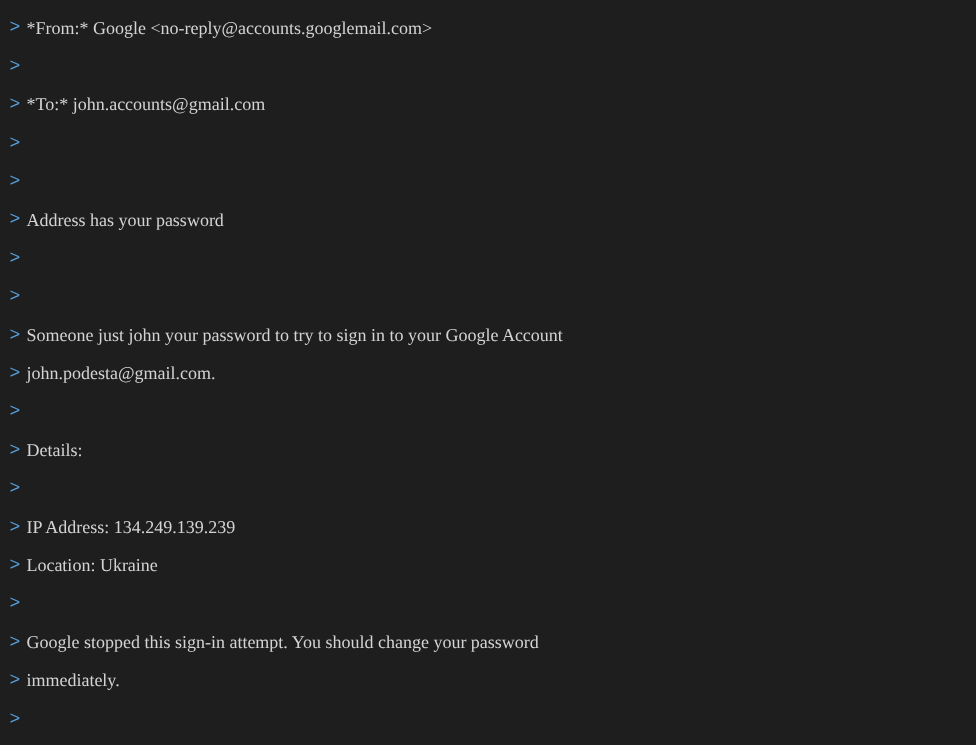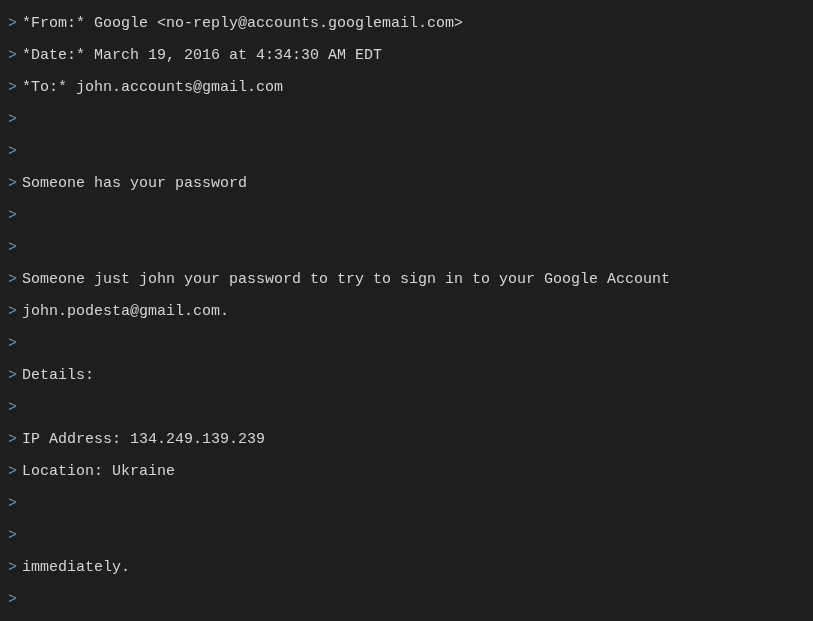--- a/index.html
+++ b/index.html
@@ -41,48 +41,48 @@
       line-height: 28px;
     }
 
     .line-content {
       flex: 1;
       white-space: pre-wrap;
       word-break: break-all;
       color: #d4d4d4;
       line-height: 28px;
       padding-right: 8px;
+      font-family: Liberation Serif, serif;
     }
   </style>
 </head>
 <body>
 
 <div class="email-viewer">
 <div class="email-line">
       <span class="arrow">&gt;</span>
       <span class="line-content">*From:* Google &lt;no-reply@accounts.googlemail.com&gt;</span>
     </div>
     <div class="email-line">
       <span class="arrow">&gt;</span>
-      <span class="line-content">*Date:* March 19, 2016 at 4:34:30 AM EDT</span>
     </div>
     <div class="email-line">
       <span class="arrow">&gt;</span>
       <span class="line-content">*To:* john.accounts@gmail.com</span>
     </div>
     <div class="email-line">
       <span class="arrow">&gt;</span>
     </div>
     <div class="email-line">
       <span class="arrow">&gt;</span>
       <span class="line-content"></span>
     </div>
     <div class="email-line">
       <span class="arrow">&gt;</span>
-      <span class="line-content">Someone has your password</span>
+      <span class="line-content">Address has your password</span>
     </div>
     <div class="email-line">
       <span class="arrow">&gt;</span>
     </div>
     <div class="email-line">
       <span class="arrow">&gt;</span>
       <span class="line-content"></span>
     </div>
     <div class="email-line">
       <span class="arrow">&gt;</span>
@@ -110,20 +110,21 @@
     <div class="email-line">
       <span class="arrow">&gt;</span>
       <span class="line-content">Location: Ukraine</span>
     </div>
     <div class="email-line">
       <span class="arrow">&gt;</span>
       <span class="line-content"></span>
     </div>
     <div class="email-line">
       <span class="arrow">&gt;</span>
+      <span class="line-content">Google stopped this sign-in attempt. You should change your password</span>
     </div>
     <div class="email-line">
       <span class="arrow">&gt;</span>
       <span class="line-content">immediately.</span>
     </div>
     <div class="email-line">
       <span class="arrow">&gt;</span>
       <span class="line-content"></span>
     </div>
     <div class="email-line">

